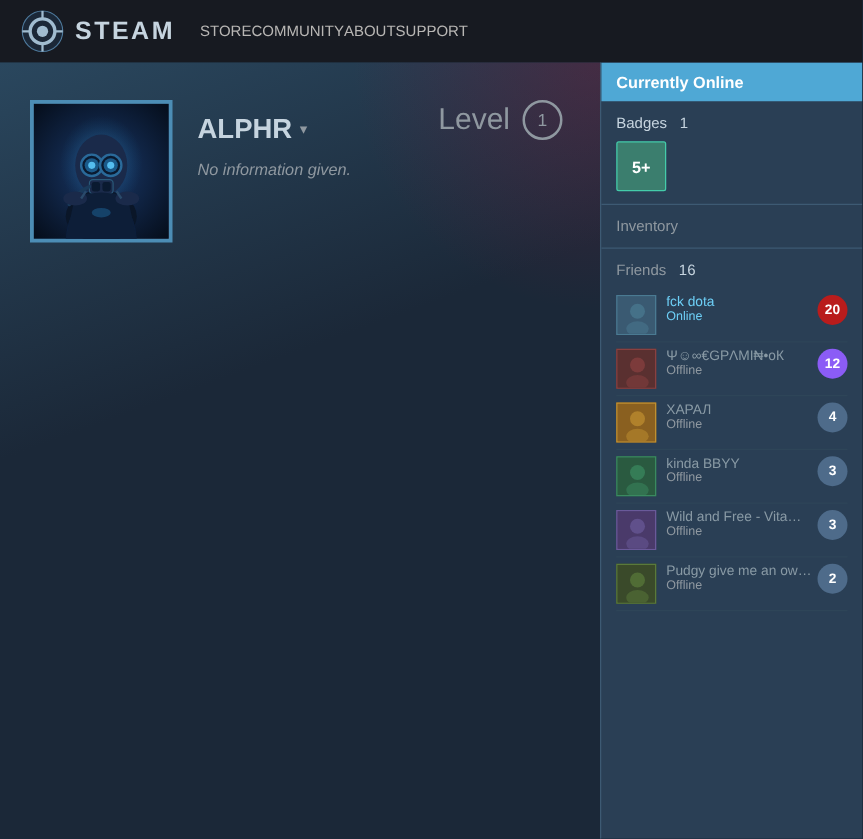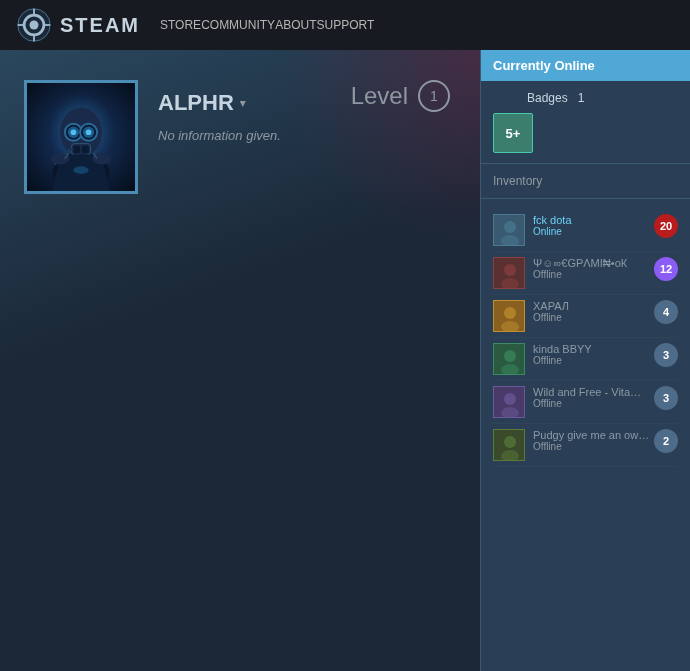--- a/index.html
+++ b/index.html
@@ -163,21 +163,20 @@
 
     .sidebar-section {
       padding: 10px 12px;
       border-bottom: 1px solid #3d5a73;
     }
 
     .badges-count {
       color: #c6d4df;
       font-size: 12px;
       margin-bottom: 8px;
-      margin-left: 34px;
     }
 
     .badge-icon {
       width: 40px;
       height: 40px;
       background: #3b7e6e;
       border: 1px solid #4ca;
       display: flex;
       align-items: center;
       justify-content: center;
@@ -389,20 +388,25 @@
       <div class="badge-icon">
         <span>5+</span>
       </div>
     </div>
 
     <div class="inventory-section">
       <div class="inventory-title">Inventory</div>
     </div>
 
     <div class="friends-section">
+      <div class="friends-header">
+        <span>Friends</span>
+        &nbsp;
+        <span class="friends-count">16</span>
+      </div>
 
       <div id="friends-list">
           <div class="friend-item">
     <div class="friend-avatar" style="background:#3a5a72;border-color:#4a7a92;">
       <svg width="32" height="32" viewBox="0 0 32 32">
         <rect width="32" height="32" fill="#3a5a72"></rect>
         <circle cx="16" cy="12" r="6" fill="#4a7a92" opacity="0.7"></circle>
         <ellipse cx="16" cy="26" rx="9" ry="6" fill="#4a7a92" opacity="0.5"></ellipse>
       </svg>
     </div>

